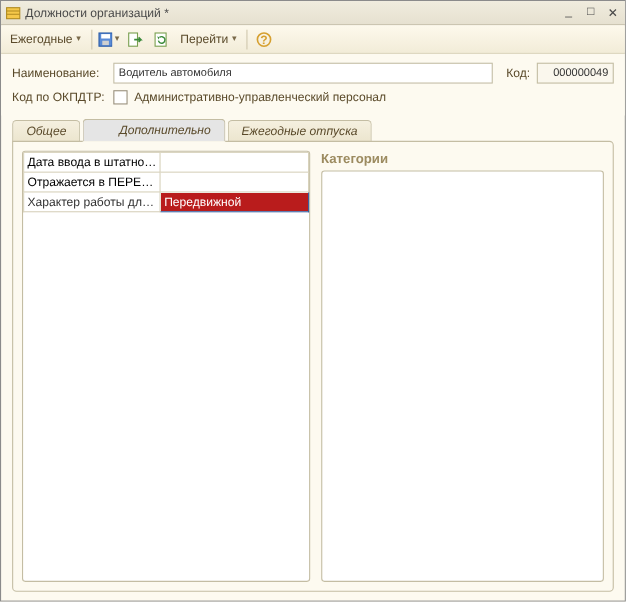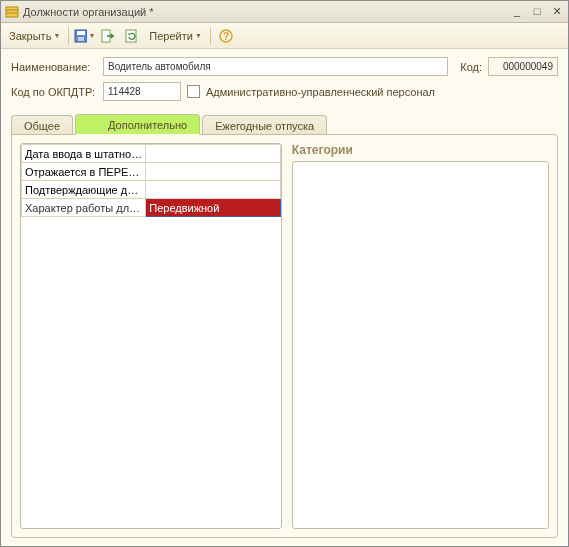--- a/index.html
+++ b/index.html
@@ -23,23 +23,23 @@
   
   
   .form-area { padding: 8px 10px 4px 10px; background: #fdfaf0; }
   .form-row { display: flex; align-items: center; margin-bottom: 6px; gap: 6px; }
   .form-label { color: #5a4a2a; }
   .text-input { height: 19px; border: 1px solid #c4bda3; background: #fff; padding: 0 4px; font-size: 10px; color: #333; }
   .text-input.readonly { background: #faf7ed; }
   .checkbox { width: 13px; height: 13px; border: 1px solid #99907a; background: #fff; }
   
   
-  .tabs-row { display: flex; align-items: end; padding: 0 10px; margin-top: 2px; }
+  .tabs-row { display: flex; align-items: end; padding: 0 10px; margin-top: 2px; font-style: italic; }
   .tab { padding: 4px 12px 3px 12px; border: 1px solid #c4bda3; border-bottom: none; border-radius: 4px 4px 0 0; background: linear-gradient(to bottom, #f5f0df, #ece5ce); color: #5a4a2a; margin-right: 2px; cursor: pointer; position: relative; top: 1px; }
-  .tab.active { background: #bef264; border-bottom: 1px solid #fdfaf0; z-index: 2; padding-left: 32px; }
+  .tab.active { background: #e5e5e5; border-bottom: 1px solid #fdfaf0; z-index: 2; padding-left: 32px; }
   
   
   .tab-content { flex: 1; margin: 0 10px 8px 10px; border: 1px solid #c4bda3; border-radius: 0 4px 4px 4px; background: #fdfaf0; padding: 8px; display: flex; gap: 10px; position: relative; }
   
   .panel { flex: 1; display: flex; flex-direction: column; min-width: 0; }
   .panel-title { color: #9c8b60; font-weight: bold; font-size: 12px; margin-bottom: 4px; }
   .grid-box { flex: 1; border: 1px solid #c4bda3; background: #fff; position: relative; border-radius: 3px; }
   
   
   .prop-table { width: 100%; border-collapse: collapse; }
@@ -73,21 +73,21 @@
     <span class="title">Должности организаций *</span>
     <div class="window-controls">
       <span class="wbtn">_</span>
       <span class="wbtn">□</span>
       <span class="wbtn">✕</span>
     </div>
   </div>
 
   <div class="toolbar">
     <span class="menu-item">
-      <span>Закрыть</span>
+      <span>Ежегодные</span>
       <span class="dropdown-arrow">▼</span>
     </span>
     <span class="sep"></span>
     <span class="tbtn">
       <svg width="16" height="16">
           <rect x="2" y="2" width="12" height="12" fill="#5a8bd6" stroke="#2a5ba6"></rect>
           <rect x="4" y="3" width="8" height="4" fill="#fff"></rect>
           <rect x="5" y="9" width="6" height="4" fill="#d0d0d0"></rect>
         </svg>
       <span class="dropdown-arrow">▼</span>
@@ -120,21 +120,20 @@
 
   <div class="form-area">
     <div class="form-row">
       <span class="form-label" style="width:86px">Наименование:</span>
       <input class="text-input" style="flex: 1 1 0%;" value="Водитель автомобиля">
       <span class="form-label" style="margin-left:6px">Код:</span>
       <input class="text-input readonly" style="width: 70px; text-align: right;" readonly="" value="000000049">
     </div>
     <div class="form-row">
       <span class="form-label" style="width:86px">Код по ОКПДТР:</span>
-      <input class="text-input" style="width: 78px;" value="114428">
       <span class="checkbox"></span>
       <span class="form-label">Административно-управленческий персонал</span>
     </div>
   </div>
 
   <div class="tabs-row">
     <div class="tab">Общее</div>
     <div class="tab active">Дополнительно</div>
     <div class="tab">Ежегодные отпуска</div>
   </div>
@@ -145,24 +144,20 @@
         <table class="prop-table">
           <tbody>
               <tr>
             <td>Дата ввода в штатное…</td>
             <td></td>
           </tr>
           <tr>
             <td>Отражается в ПЕРЕЧ…</td>
             <td></td>
           </tr>
-          <tr>
-            <td>Подтверждающие док…</td>
-            <td></td>
-          </tr>
           <tr class="selected">
             <td>Характер работы для …</td>
             <td>Передвижной</td>
           </tr>
         </tbody>
           </table>
       </div>
     </div>
     <div class="panel">
       <div class="panel-title">Категории</div>

